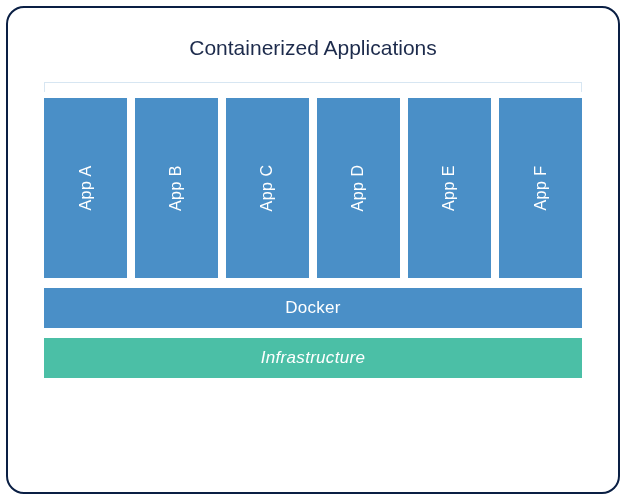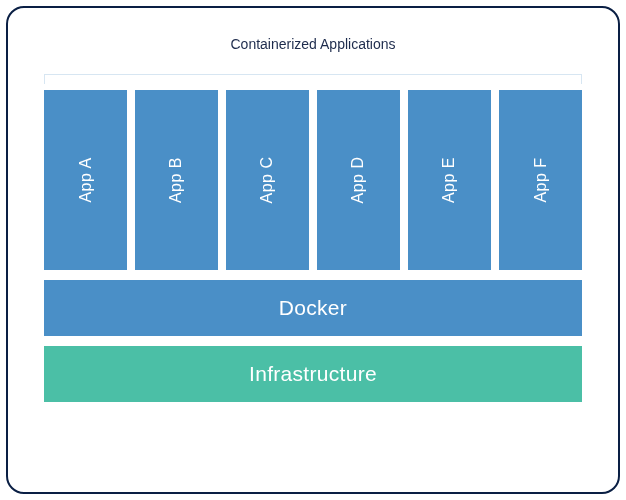--- a/index.html
+++ b/index.html
@@ -17,21 +17,21 @@
     height: 488px;
     border: 2px solid #0a1f44;
     border-radius: 18px;
     background: #ffffff;
     padding: 28px 36px 30px 36px;
     display: flex;
     flex-direction: column;
   }
   .title {
     text-align: center;
-    font-size: 14px;
+    font-size: 21px;
     color: #1d2b4c;
     font-weight: 400;
     margin-bottom: 22px;
   }
   .bracket {
     height: 10px;
     border: 1px solid #d7e6f2;
     border-bottom: none;
     margin-bottom: 6px;
   }
@@ -50,30 +50,30 @@
   }
   .app span {
     color: #ffffff;
     font-size: 16px;
     font-weight: 300;
     transform: rotate(-90deg);
     white-space: nowrap;
     letter-spacing: 0.5px;
   }
   .layer {
-    height: 56px;
+    height: 40px;
     display: flex;
     align-items: center;
     justify-content: center;
-    font-size: 21px;
+    font-size: 17px;
     font-weight: 300;
     margin-bottom: 10px;
     letter-spacing: 0.3px;
   }
-  .layer:last-child { margin-bottom: 0; }
+  .layer:last-child { margin-bottom: 0; font-style: italic; }
   .docker {
     background: #4a8fc7;
     color: #ffffff;
   }
   .host-os {
     background: #d7ebf7;
     color: #1d2b4c;
   }
   .infra {
     background: #4bbfa6;

